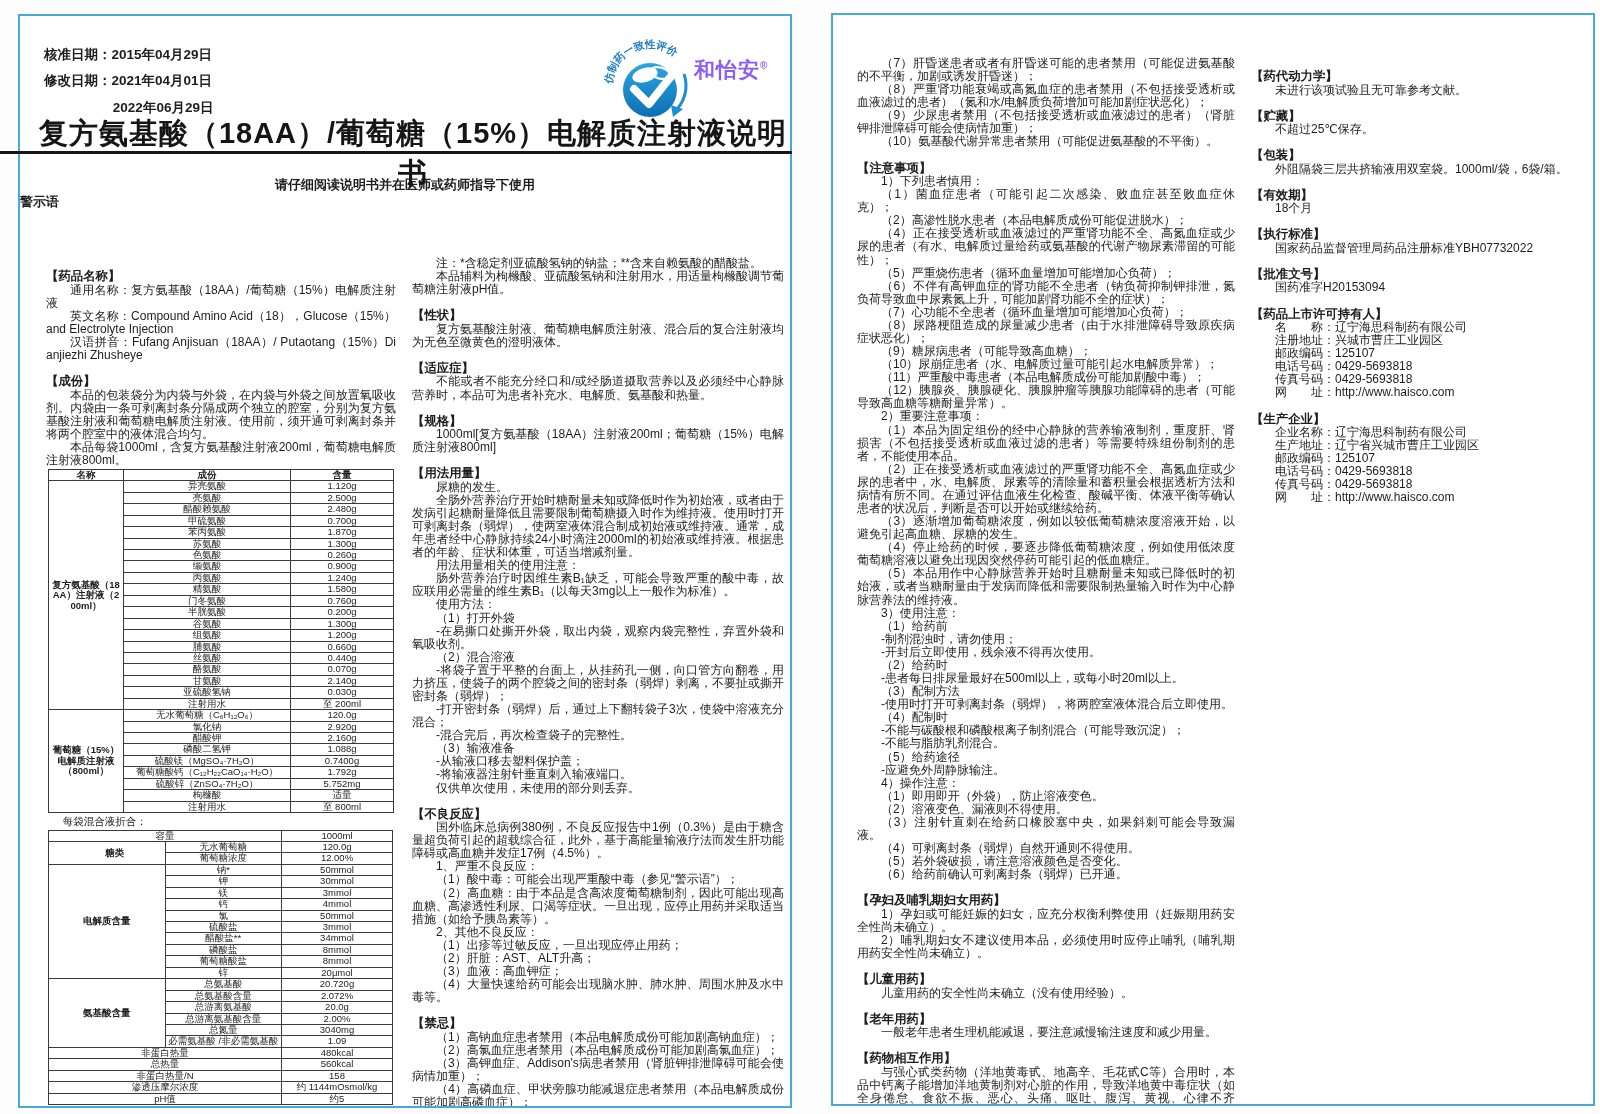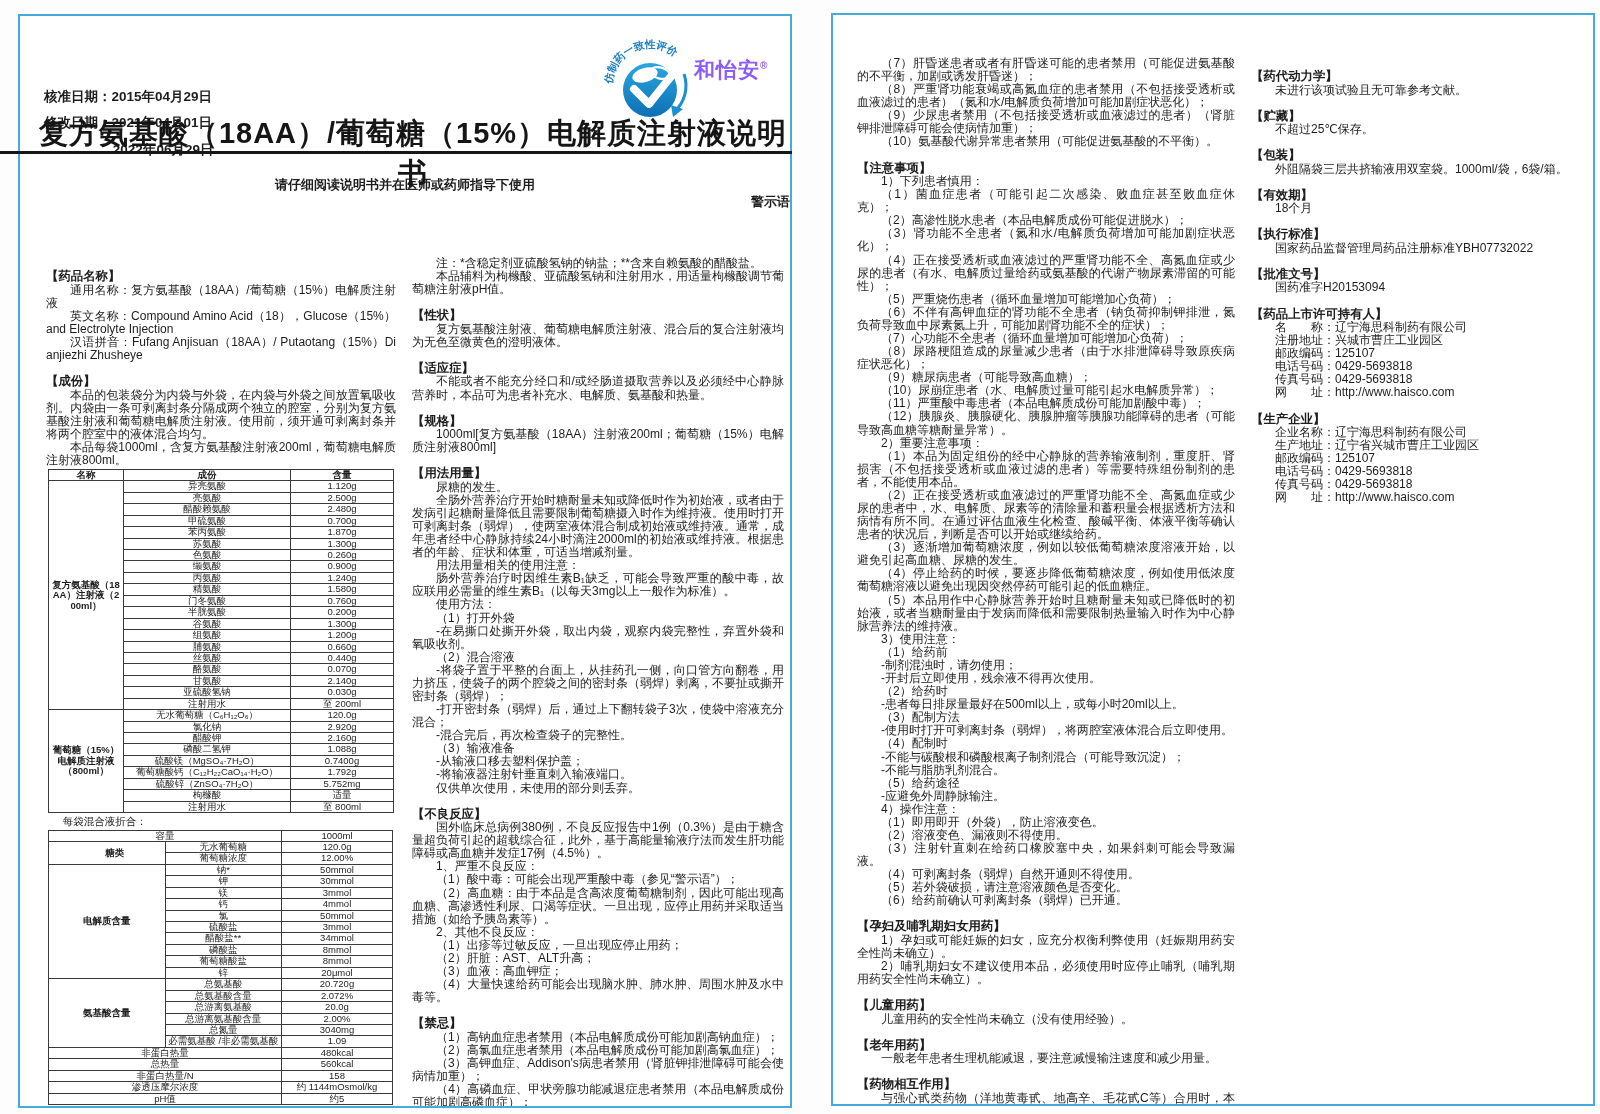--- a/index.html
+++ b/index.html
@@ -6,28 +6,28 @@
   body{
     width:1600px;height:1114px;position:relative;background:#fdfdfd;
     font-family:"Liberation Sans","DejaVu Sans",sans-serif;color:#1d1d1d;
   }
   .page{position:absolute;background:#fff;border:2px solid #46aadb;overflow:hidden;}
   #page1{left:18px;top:14px;width:770px;height:1090px;}
   #page2{left:831px;top:13px;width:760px;height:1089px;}
   #title-rule{position:absolute;left:0;top:151px;width:792px;height:3px;background:#161616;z-index:6;}
 
   
-  #dates{position:absolute;left:24px;top:26px;font-size:13.5px;font-weight:bold;line-height:1.95;margin-top:42px;}
+  #dates{position:absolute;left:24px;top:26px;font-size:13.5px;font-weight:bold;line-height:1.95;}
   #dates .indent{margin-left:5.1em;}
   #logo-wrap{position:absolute;left:578px;top:14px;width:180px;height:112px;}
   #brand{position:absolute;left:96px;top:26px;font-size:21px;font-weight:bold;color:#8b5cf6;letter-spacing:1px;white-space:nowrap;}
   #brand sup{font-size:10px;}
   #doc-title{position:absolute;left:8px;width:100%;top:98px;text-align:center;font-size:29px;font-weight:bold;letter-spacing:1px;color:#151515;z-index:7;}
   #subtitle{position:absolute;left:0;width:100%;top:160px;text-align:center;font-size:13px;font-weight:bold;}
-  #warn-head{position:absolute;left:0;width:100%;top:177px;text-align:right;font-size:13px;font-weight:bold;}
+  #warn-head{position:absolute;left:0;width:100%;top:177px;text-align:left;font-size:13px;font-weight:bold;}
   #warnings{position:absolute;left:26px;top:193px;width:720px;font-size:12.3px;line-height:1.18;text-align:justify;word-break:break-all;}
 
   
   .cols{position:absolute;display:flex;}
   #p1cols{left:26px;top:241px;gap:16px;}
   #p2cols{left:24px;top:42px;gap:16px;}
   .col{font-size:12px;line-height:1.09;text-align:justify;word-break:break-all;}
   #p1c1{width:350px;}
   #p1c2{width:372px;}
   #p2c1{width:378px;}
@@ -382,21 +382,20 @@
   <div class="cols" id="p2cols">
     <div class="col" id="p2c1">
         <div class="para">（7）肝昏迷患者或者有肝昏迷可能的患者禁用（可能促进氨基酸的不平衡，加剧或诱发肝昏迷）；</div>
         <div class="para">（8）严重肾功能衰竭或高氮血症的患者禁用（不包括接受透析或血液滤过的患者）（氮和水/电解质负荷增加可能加剧症状恶化）；</div>
         <div class="para">（9）少尿患者禁用（不包括接受透析或血液滤过的患者）（肾脏钾排泄障碍可能会使病情加重）；</div>
         <div class="para">（10）氨基酸代谢异常患者禁用（可能促进氨基酸的不平衡）。</div>
         <div class="sec-heading">【注意事项】</div>
         <div class="para">1）下列患者慎用：</div>
         <div class="para">（1）菌血症患者（可能引起二次感染、败血症甚至败血症休克）；</div>
         <div class="para">（2）高渗性脱水患者（本品电解质成份可能促进脱水）；</div>
-        <div class="para">（3）肾功能不全患者（氮和水/电解质负荷增加可能加剧症状恶化）；</div>
         <div class="para">（4）正在接受透析或血液滤过的严重肾功能不全、高氮血症或少尿的患者（有水、电解质过量给药或氨基酸的代谢产物尿素滞留的可能性）；</div>
         <div class="para">（5）严重烧伤患者（循环血量增加可能增加心负荷）；</div>
         <div class="para">（6）不伴有高钾血症的肾功能不全患者（钠负荷抑制钾排泄，氮负荷导致血中尿素氮上升，可能加剧肾功能不全的症状）；</div>
         <div class="para">（7）心功能不全患者（循环血量增加可能增加心负荷）；</div>
         <div class="para">（8）尿路梗阻造成的尿量减少患者（由于水排泄障碍导致原疾病症状恶化）；</div>
         <div class="para">（9）糖尿病患者（可能导致高血糖）；</div>
         <div class="para">（10）尿崩症患者（水、电解质过量可能引起水电解质异常）；</div>
         <div class="para">（11）严重酸中毒患者（本品电解质成份可能加剧酸中毒）；</div>
         <div class="para">（12）胰腺炎、胰腺硬化、胰腺肿瘤等胰腺功能障碍的患者（可能导致高血糖等糖耐量异常）。</div>
         <div class="para">2）重要注意事项：</div>

